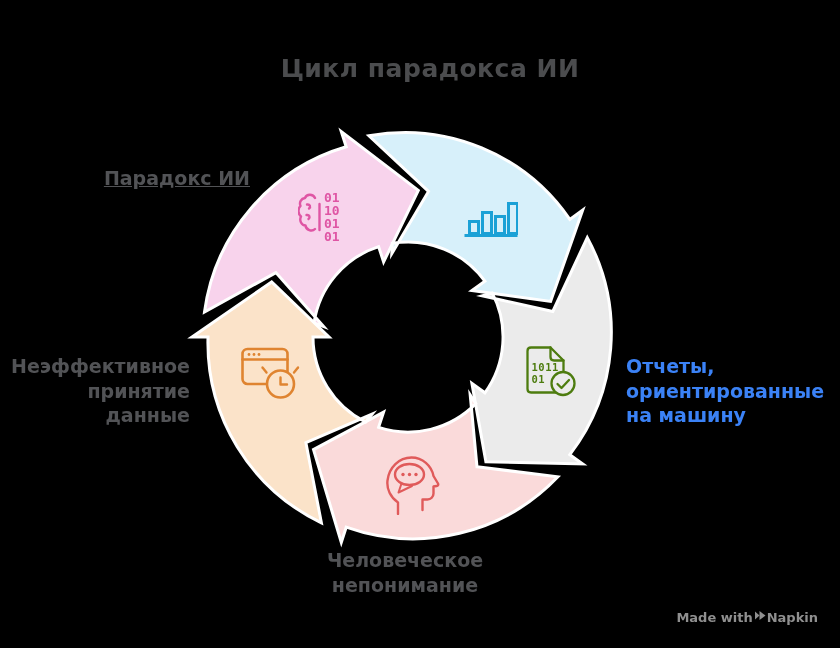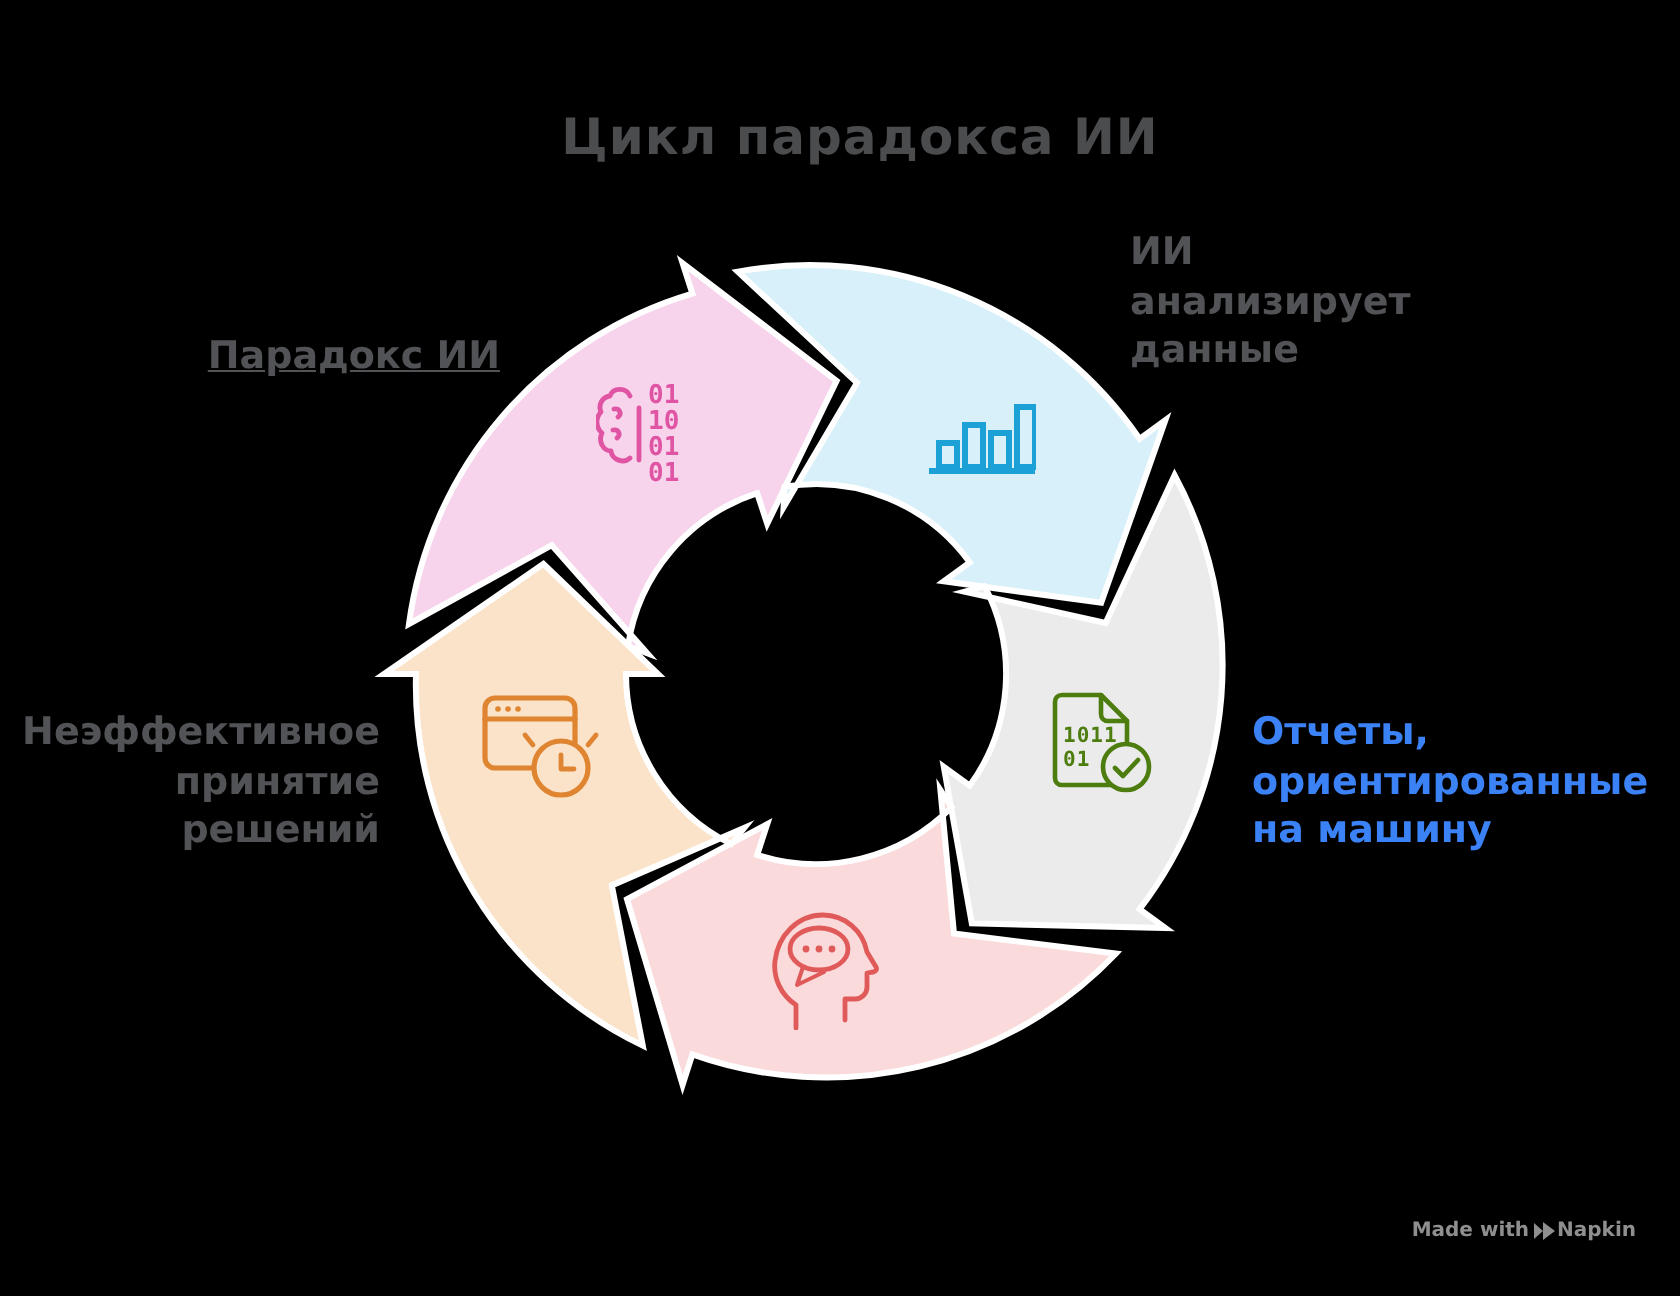--- a/index.html
+++ b/index.html
@@ -21,22 +21,22 @@
   }
   #label-analyzes{left:565px;top:114px;}
   #label-paradox{right:590px;top:166px;text-align:center;text-decoration:underline;}
   #label-reports{left:626px;top:354px;}
   #label-ineffective{right:650px;top:354px;text-align:right;}
   #label-human{left:405px;top:548px;transform:translateX(-50%);text-align:center;}
   .icon{position:absolute;}
   .icon svg{display:block;}
   .watermark{
     position:absolute;right:22px;top:610px;
-    display:flex;align-items:flex-end;gap:1px;
-    font-size:10px;font-weight:bold;color:#8f8f8f;
+    display:flex;align-items:flex-start;gap:1px;
+    font-size:13px;font-weight:bold;color:#8f8f8f;
   }
   .mono{font-family:"DejaVu Sans Mono",monospace;font-weight:bold;}
 </style>
 </head>
 <body style="background: rgb(0, 0, 0);">
 
 <div class="stage">
 
   <svg id="cycle-svg" width="840" height="648" viewBox="0 0 840 648">
       <path d="M275.9,272.6 L204.5,312.0 A200,200 0 0 1 346.2,146.8 L341.3,131.6 L418.3,190.4 L383.6,261.9 L378.6,246.6 A95,95 0 0 0 314.0,323.0 L323.6,326.6 Z" fill="#f8d3ec" stroke="#ffffff" stroke-width="3" stroke-linejoin="miter" stroke-miterlimit="8"></path>
@@ -100,29 +100,28 @@
       <circle cx="19" cy="12.5" r="1.4" fill="currentColor" stroke="none"></circle>
       <path d="M26.5,30.5 L22.5,25.5" stroke-width="2.4"></path>
       <path d="M54,30.5 L58,25.5" stroke-width="2.4"></path>
       <circle class="icon-bg-fill" cx="40.5" cy="42" r="13.5" fill="#fbe3c9"></circle>
       <path d="M40.5,35.5 V42.5 H47" stroke-width="2.4"></path>
     </svg>
   </div>
 
   <div class="page-title" style="color: rgb(75, 76, 78); margin-left: 20px;">Цикл парадокса ИИ</div>
   <div class="seg-label" id="label-paradox" style="color: rgb(82, 83, 86);">Парадокс ИИ</div>
-  <div class="seg-label" id="label-analyzes" style="color: rgb(82, 83, 86);">ИИ
-анализирует
-данные</div>
   <div class="seg-label" id="label-reports" style="color: #3b82f6;">Отчеты,
 ориентированные
 на машину</div>
+  <div class="seg-label" id="label-human" style="color: rgb(82, 83, 86);">Человеческое
+непонимание</div>
   <div class="seg-label" id="label-ineffective" style="color: rgb(82, 83, 86);">Неэффективное
 принятие
-решений</div>
+данные</div>
 
   <div class="watermark" style="color: rgb(143, 143, 143);">
     <span>Made with</span>
     <svg width="12" height="11" viewBox="0 0 12 11">
       <path d="M1,1.5 L5.5,5.5 L1,9.5 Z" fill="#8f8f8f"></path>
       <path d="M5.5,1 L11.5,5.5 L5.5,10 Z" fill="#8f8f8f"></path>
     </svg>
     <span>Napkin</span>
   </div>
 

